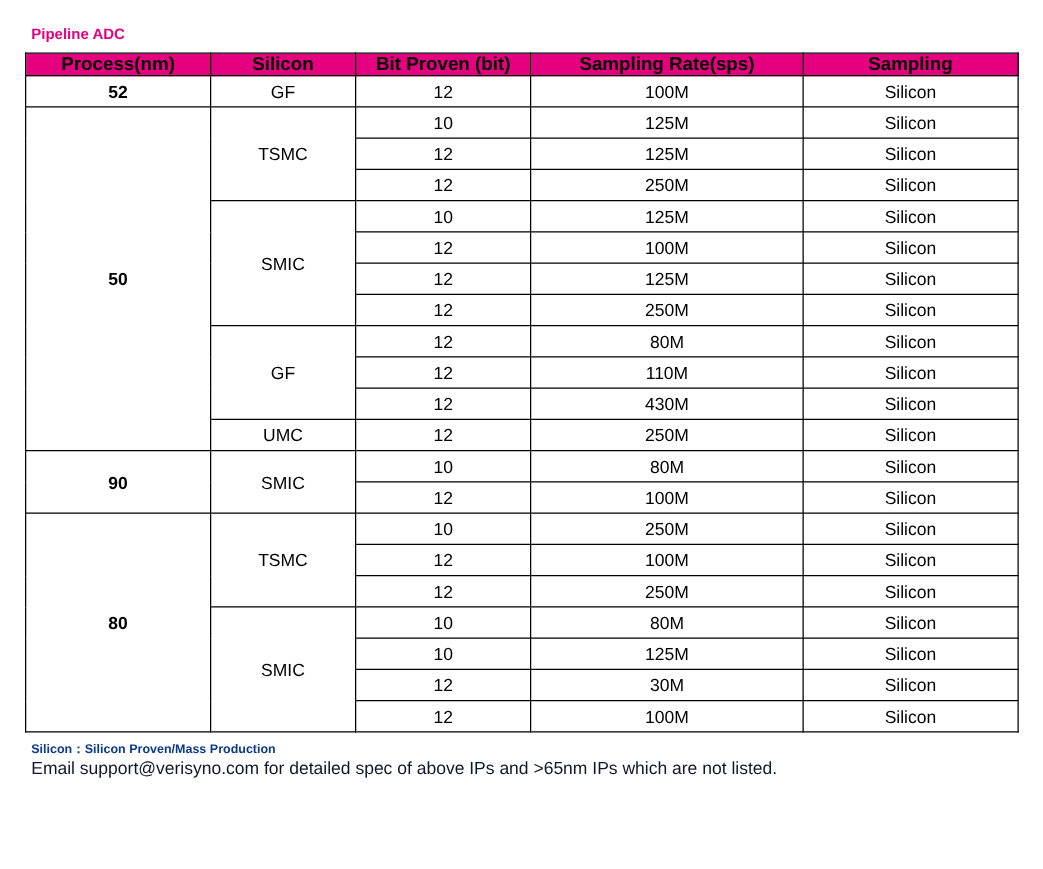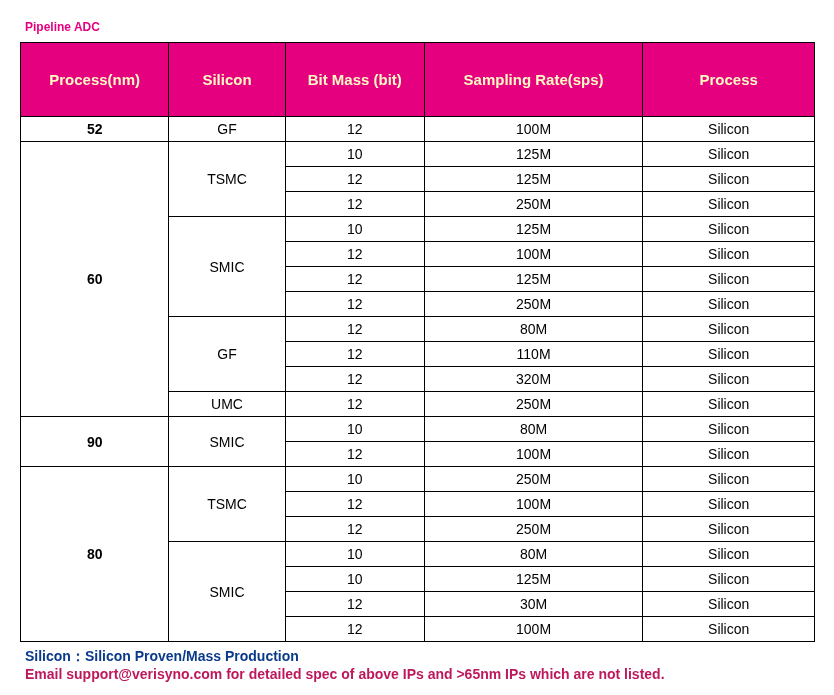--- a/index.html
+++ b/index.html
@@ -15,23 +15,23 @@
       font-size: 12px;
       margin-bottom: 8px;
       margin-left: 5px;
     }
     table {
       border-collapse: collapse;
       width: 795px;
     }
     th {
       background: #e4007f;
-      color: #fef9c3;
-      font-weight: bold;
-      padding: 28px 8px;
+      color: #000000;
+      font-weight: bold;
+      padding: 0 8px;
       text-align: center;
       border: 1px solid #000;
       font-size: 15px;
     }
     td {
       border: 1px solid #000;
       padding: 4px 8px;
       text-align: center;
       font-size: 14px;
     }
@@ -43,56 +43,56 @@
     .col-bitwidth { width: 140px; }
     .col-rate { width: 230px; }
     .col-maturity { width: 175px; }
     .footer {
       margin-top: 6px;
       margin-left: 5px;
     }
     .footer-line1 {
       font-weight: bold;
       color: #0a3a8a;
-      font-size: 14px;
+      font-size: 10px;
     }
     .footer-line1 .sep {
       color: #0a3a8a;
     }
     .footer-line2 {
-      font-weight: bold;
-      color: #be185d;
+      font-weight: normal;
+      color: #0f172a;
       font-size: 14px;
     }
   </style>
 </head>
 <body>
 
 <div class="title">Pipeline ADC</div>
 
 <table>
   <thead>
     <tr>
       <th class="col-process">Process(nm)</th>
       <th class="col-foundry">Silicon</th>
-      <th class="col-bitwidth">Bit Mass (bit)</th>
+      <th class="col-bitwidth">Bit Proven (bit)</th>
       <th class="col-rate">Sampling Rate(sps)</th>
-      <th class="col-maturity">Process</th>
+      <th class="col-maturity">Sampling</th>
     </tr>
   </thead>
   <tbody>
     <tr>
       <td class="process">52</td>
       <td>GF</td>
       <td>12</td>
       <td>100M</td>
       <td>Silicon</td>
     </tr>
     <tr>
-      <td class="process" rowspan="11">60</td>
+      <td class="process" rowspan="11">50</td>
       <td rowspan="3">TSMC</td>
       <td>10</td>
       <td>125M</td>
       <td>Silicon</td>
     </tr>
     <tr>
       <td>12</td>
       <td>125M</td>
       <td>Silicon</td>
     </tr>
@@ -128,21 +128,21 @@
       <td>80M</td>
       <td>Silicon</td>
     </tr>
     <tr>
       <td>12</td>
       <td>110M</td>
       <td>Silicon</td>
     </tr>
     <tr>
       <td>12</td>
-      <td>320M</td>
+      <td>430M</td>
       <td>Silicon</td>
     </tr>
     <tr>
       <td>UMC</td>
       <td>12</td>
       <td>250M</td>
       <td>Silicon</td>
     </tr>
     <tr>
       <td class="process" rowspan="2">90</td>

